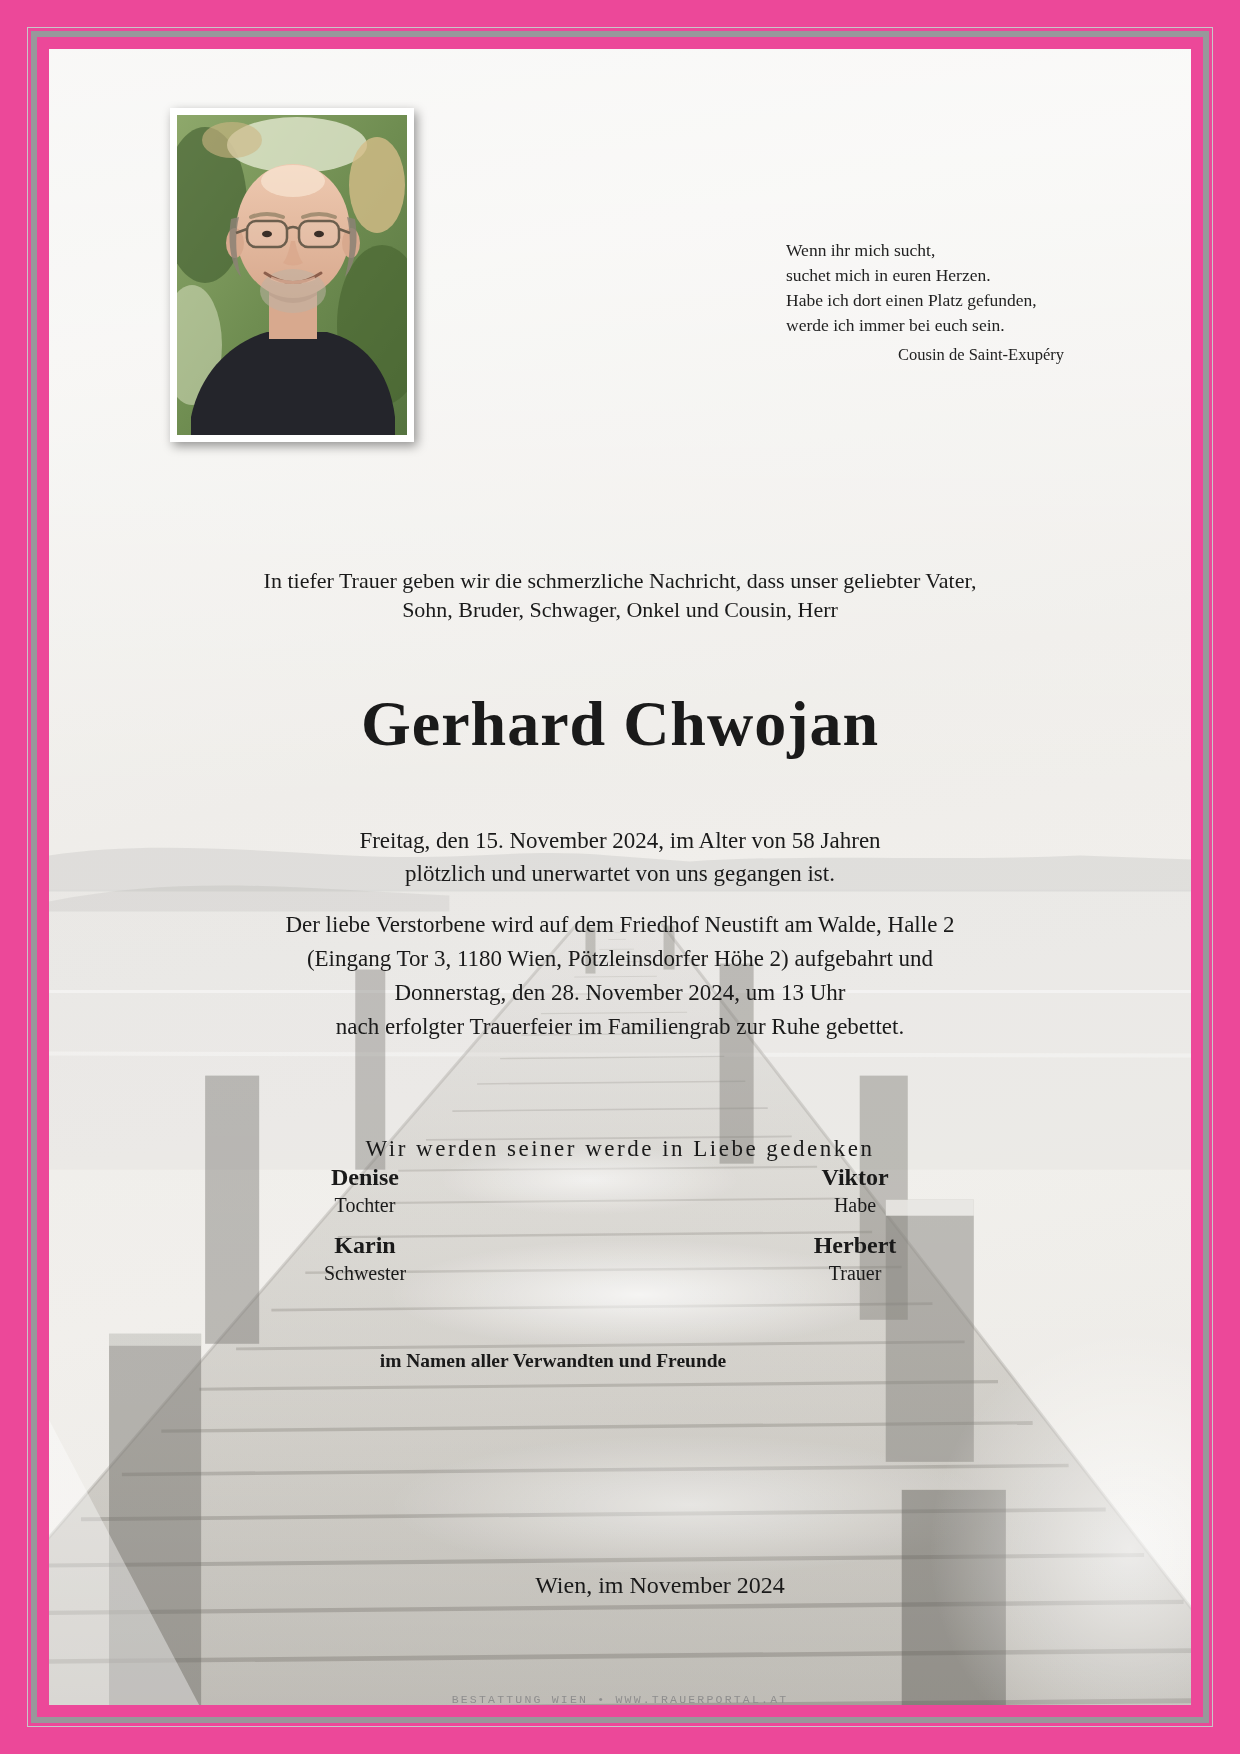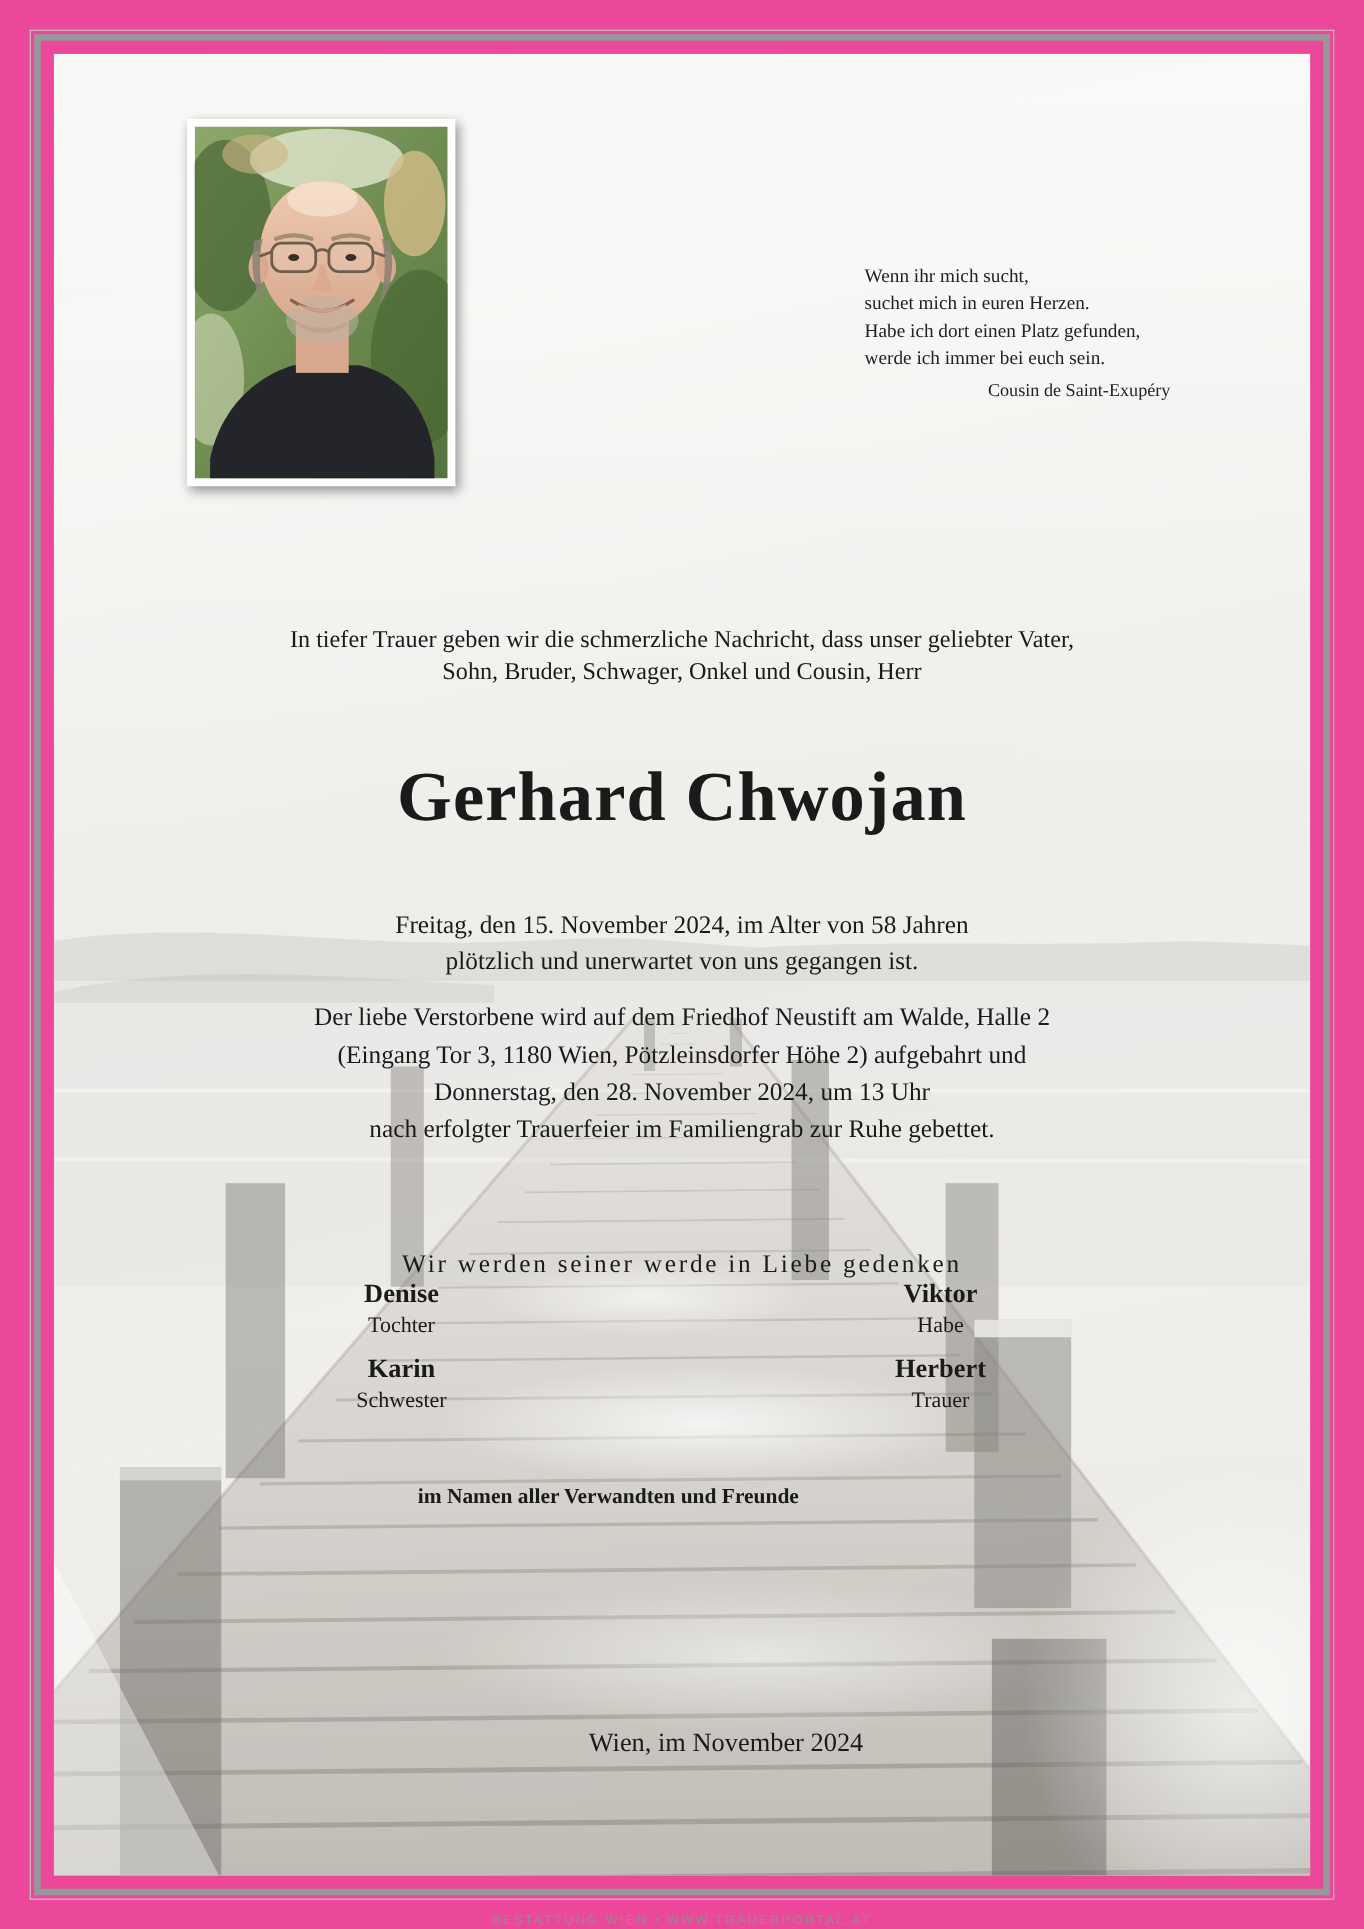--- a/index.html
+++ b/index.html
@@ -22,21 +22,21 @@
   .quote-attrib{margin-top:4px;text-align:right;font-size:16.5px;}
 
   .center{position:absolute;left:0;width:1142px;text-align:center;}
   .intro{top:517px;font-size:22px;line-height:29px;}
   .name{top:638px;font-size:64px;font-weight:bold;letter-spacing:1px;}
   .death{top:775px;font-size:23px;line-height:33px;}
   .funeral{top:859px;font-size:23px;line-height:34px;}
   .remember{top:1087px;font-size:23px;letter-spacing:2.5px;}
   .closing{top:1301px;left:-67px;font-size:19.5px;font-weight:bold;}
   .placedate{top:1523px;font-size:24px;padding-left:40px;}
-  .footer{top:1691px;font-family:Liberation Sans, sans-serif;
+  .footer{top:1644px;font-family:Liberation Mono, monospace;
           font-size:11.5px;letter-spacing:2.2px;color:#8e8e8e;}
 
   .mourners{position:absolute;top:1113px;left:0;width:1142px;height:180px;}
   .mcol{position:absolute;width:300px;text-align:center;}
   .mcol-left{left:166px;}
   .mcol-right{left:656px;}
   .m-name{font-size:24px;font-weight:bold;line-height:30px;}
   .m-rel{font-size:20px;line-height:26px;margin-bottom:12px;}
 </style>
 </head>

